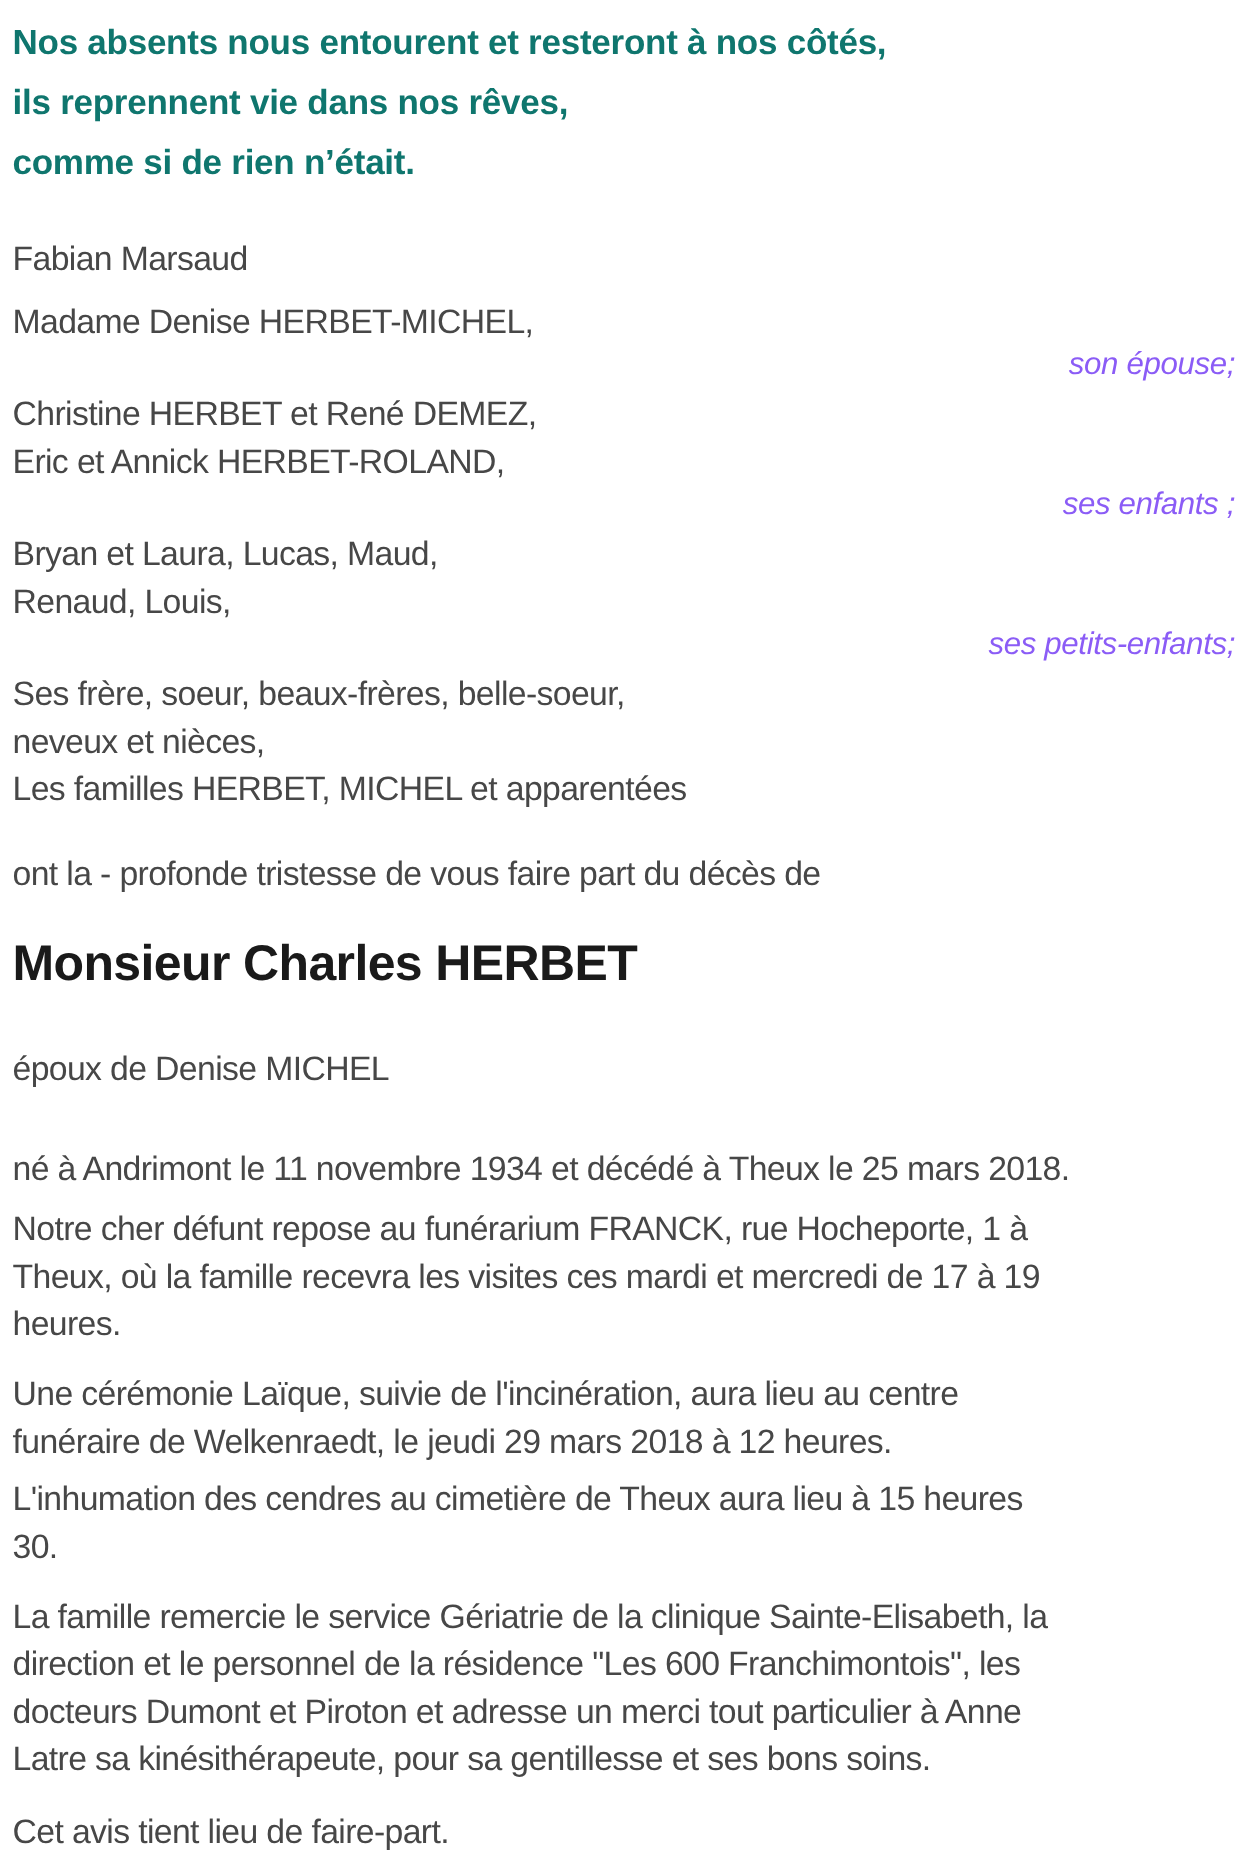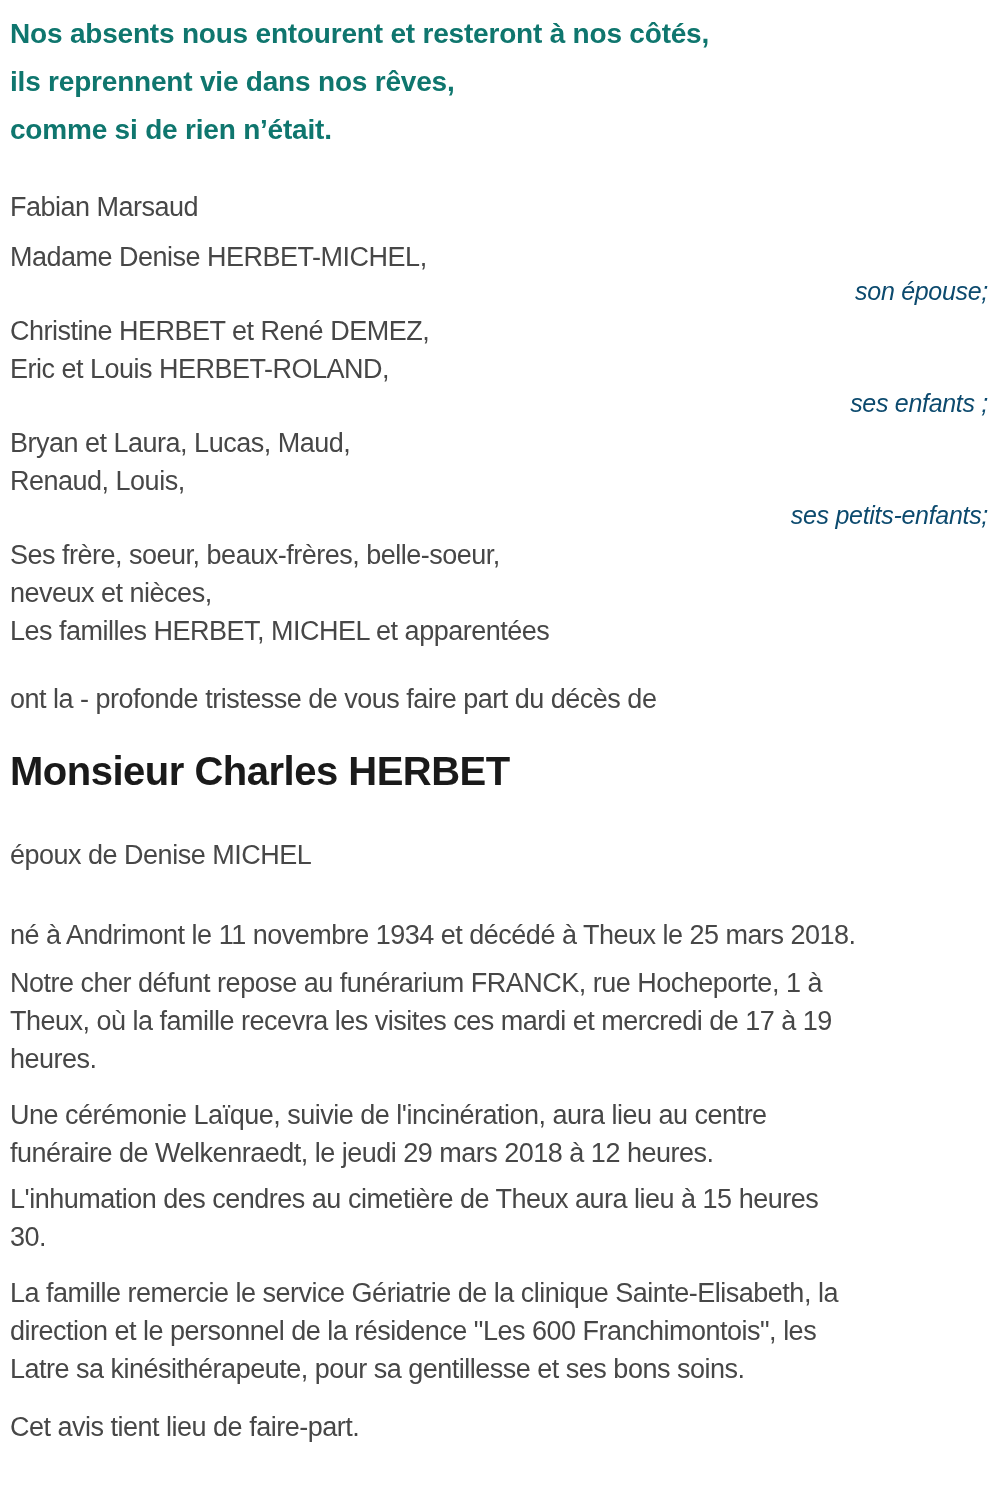--- a/index.html
+++ b/index.html
@@ -32,21 +32,21 @@
     white-space: nowrap;
   }
   .author { margin-bottom: 12px; }
   .group { margin-bottom: 6px; }
   .role {
     font-size: 25px;
     font-style: italic;
     line-height: 30px;
     letter-spacing: -0.3px;
     text-align: right;
-    color: #0c4a6e;
+    color: #8b5cf6;
     white-space: nowrap;
   }
   .intro { margin-top: 30px; }
   .heading {
     margin: 28px 0 11px 0;
     font-size: 40px;
     line-height: 50px;
     font-weight: 700;
     letter-spacing: -0.5px;
     color: #1a1a1a;
@@ -71,21 +71,21 @@
 
 <div class="line author">Fabian Marsaud</div>
 
 <div id="family">
     <div class="group">
       <div class="line">Madame Denise HERBET-MICHEL,</div>
       <div class="role">son épouse;</div>
     </div>
     <div class="group">
       <div class="line">Christine HERBET et René DEMEZ,</div>
-      <div class="line">Eric et Louis HERBET-ROLAND,</div>
+      <div class="line">Eric et Annick HERBET-ROLAND,</div>
       <div class="role">ses enfants ;</div>
     </div>
     <div class="group">
       <div class="line">Bryan et Laura, Lucas, Maud,</div>
       <div class="line">Renaud, Louis,</div>
       <div class="role">ses petits-enfants;</div>
     </div>
     <div class="group">
       <div class="line">Ses frère, soeur, beaux-frères, belle-soeur,</div>
       <div class="line">neveux et nièces,</div>
@@ -112,17 +112,18 @@
       <div class="line">Une cérémonie Laïque, suivie de l'incinération, aura lieu au centre</div>
       <div class="line">funéraire de Welkenraedt, le jeudi 29 mars 2018 à 12 heures.</div>
     </div>
     <div class="para">
       <div class="line">L'inhumation des cendres au cimetière de Theux aura lieu à 15 heures</div>
       <div class="line">30.</div>
     </div>
     <div class="para">
       <div class="line">La famille remercie le service Gériatrie de la clinique Sainte-Elisabeth, la</div>
       <div class="line">direction et le personnel de la résidence "Les 600 Franchimontois", les</div>
+      <div class="line">docteurs Dumont et Piroton et adresse un merci tout particulier à Anne</div>
       <div class="line">Latre sa kinésithérapeute, pour sa gentillesse et ses bons soins.</div>
     </div>
   </div>
 
 <div class="line closing">Cet avis tient lieu de faire-part.</div>
 
 </body></html>

